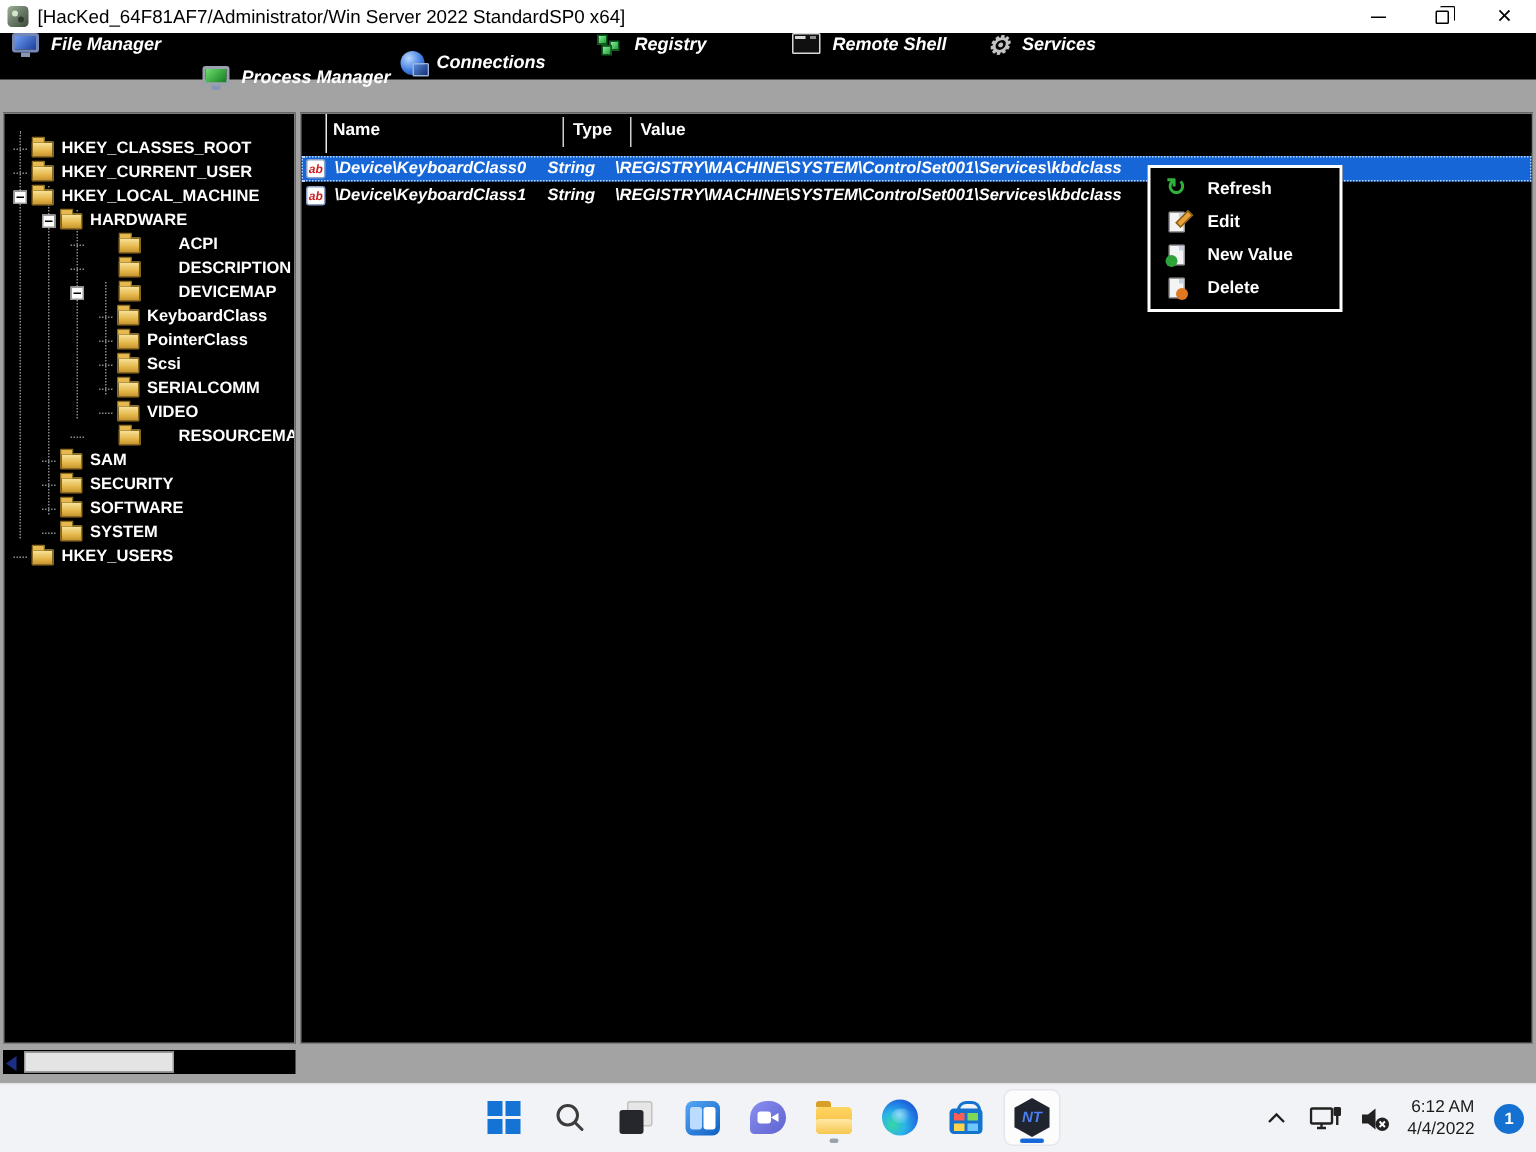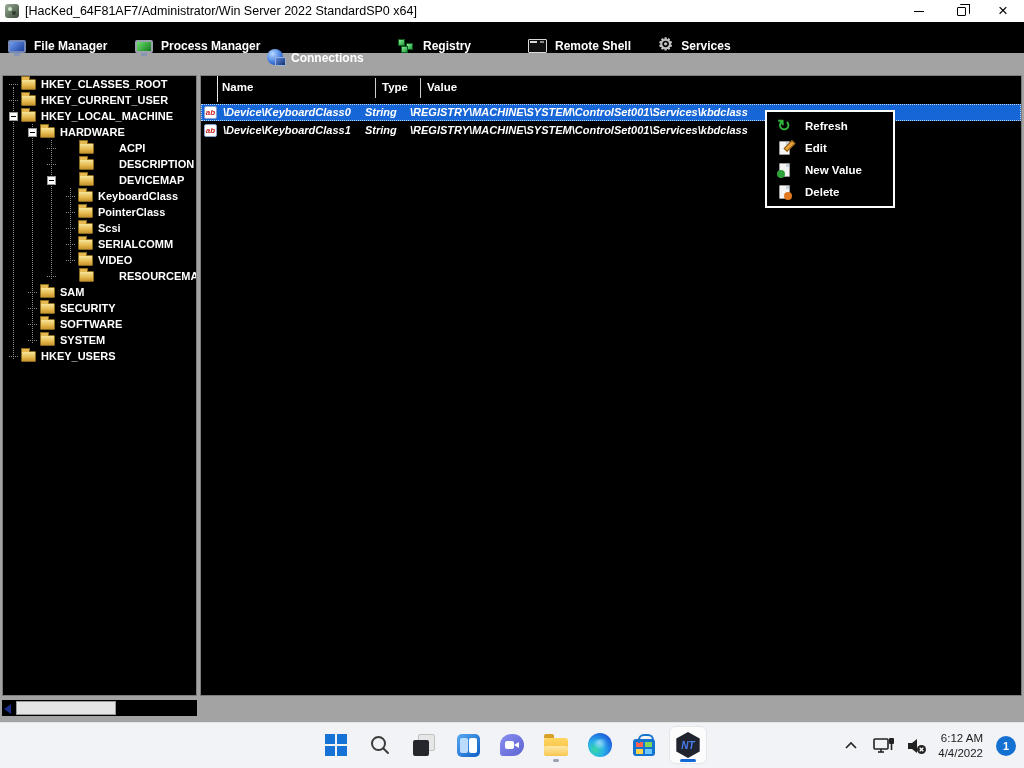--- a/index.html
+++ b/index.html
@@ -15,42 +15,42 @@
   .titletext { margin-left:6px; font-size:12.5px; color:#000; white-space:nowrap; }
   .wctrls { margin-left:auto; display:flex; height:100%; }
   .wbtn { width:42px; height:100%; display:flex; align-items:center; justify-content:center; color:#000; font-size:14px; }
   .minglyph { display:block; width:10px; height:1px; background:#000; }
   .restoreglyph { position:relative; width:9px; height:9px; border:1px solid #000; border-radius:1px; background:#fff; }
   .restoreglyph::before { content:""; position:absolute; left:2px; top:-4px; width:9px; height:9px; border:1px solid #000; border-left:none; border-bottom:none; border-radius:1px; }
   .closeglyph { font-size:17px; line-height:10px; }
 
   
   .toolbar { position:absolute; left:0; top:22px; width:1024px; height:31px; background:#000; }
-  .tbitem { position:absolute; top:0; height:31px; display:flex; align-items:flex-end; gap:8px; color:#fff; font-size:12px; font-weight:bold; }
+  .tbitem { position:absolute; top:0; height:31px; display:flex; align-items:flex-start; gap:8px; color:#fff; font-size:12px; font-weight:bold;font-style:italic; }
   .ico-monitor { position:relative; width:18px; height:13px; border:2px solid #7588b5; border-radius:2px;
                  background:linear-gradient(135deg,#6d9df0,#1e3f9e); }
   .ico-monitor::after { content:""; position:absolute; left:4px; bottom:-5px; width:6px; height:3px; background:#8895b5; }
   .ico-monitor.green { border-color:#9aa3ad; background:linear-gradient(135deg,#6fe06f,#137a1e); }
   .ico-globe { position:relative; width:16px; height:16px; border-radius:50%;
                background:radial-gradient(circle at 35% 30%, #b9d8ff, #3f7ce0 55%, #123c8f); }
   .ico-globe::after { content:""; position:absolute; right:-3px; bottom:-1px; width:9px; height:7px;
                background:linear-gradient(135deg,#5a8ae0,#16306e); border:1px solid #9db2d8; border-radius:1px; }
   .ico-registry { position:relative; width:17px; height:15px; }
   .ico-registry i { position:absolute; width:7px; height:7px; background:linear-gradient(135deg,#8df09a,#1f9a39); border:1px solid #0c5c1e; }
   .ico-registry i:nth-child(1){ left:0; top:1px; }
   .ico-registry i:nth-child(2){ left:8px; top:5px; }
   .ico-registry i:nth-child(3){ left:3px; top:8px; }
   .ico-shell { position:relative; width:19px; height:14px; background:#101010; border:1px solid #d9d9d9; border-radius:1px; }
   .ico-shell::before { content:""; position:absolute; left:1px; top:1px; width:7px; height:2px; background:#d9d9d9; }
   .ico-shell::after { content:""; position:absolute; right:2px; top:1px; width:4px; height:2px; background:#8c8c8c; }
   .ico-gear { font-size:17px; color:#c2c2c2; line-height:17px; }
 
   
   #tree-panel { position:absolute; left:2px; top:75px; width:195px; height:621px; background:#000;
-                border:1px solid #7d7d7d; overflow:hidden; padding-top:0; }
+                border:1px solid #7d7d7d; overflow:hidden; padding-top:15px; }
   .guide { position:absolute; width:0; border-left:1px dotted #8a8a8a; }
   .trow { position:relative; display:flex; align-items:center; height:16px; color:#fff; font-size:11px; font-weight:bold; white-space:nowrap; }
   .lvl0{ padding-left:6px; } .lvl1{ padding-left:25px; } .lvl2{ padding-left:44px;gap:20px; } .lvl3{ padding-left:63px; }
   .con { width:9px; height:1px; border-top:1px dotted #8a8a8a; margin-right:3px; flex:0 0 auto; }
   .expander { width:9px; height:9px; background:#fff; border:1px solid #9a9a9a; margin-right:3px; position:relative; flex:0 0 auto; }
   .expander::after { content:""; position:absolute; left:1px; top:3px; width:5px; height:1px; background:#000; }
   .folder { position:relative; width:15px; height:11px; margin-right:5px; flex:0 0 auto;
             background:linear-gradient(180deg,#f8e49a 0%,#e5b94e 60%,#c8952e 100%);
             border:1px solid #8a6a20; border-radius:1px; }
   .folder::before { content:""; position:absolute; left:-1px; top:-4px; width:7px; height:3px;
@@ -154,21 +154,21 @@
           <span class="closeglyph">×</span>
         </div>
     </div>
   </div>
 
   <div class="toolbar">
     <div class="tbitem" style="left:8px;">
       <span class="ico-monitor"></span>
       <span>File Manager</span>
     </div>
-    <div class="tbitem" style="left:135px;">
+    <div class="tbitem" style="left:135px;margin-top:22px;">
       <span class="ico-monitor green"></span>
       <span>Process Manager</span>
     </div>
     <div class="tbitem" style="left:267px;margin-top:12px;">
       <span class="ico-globe"></span>
       <span>Connections</span>
     </div>
     <div class="tbitem" style="left:398px;">
       <span class="ico-registry">
           <i></i>

